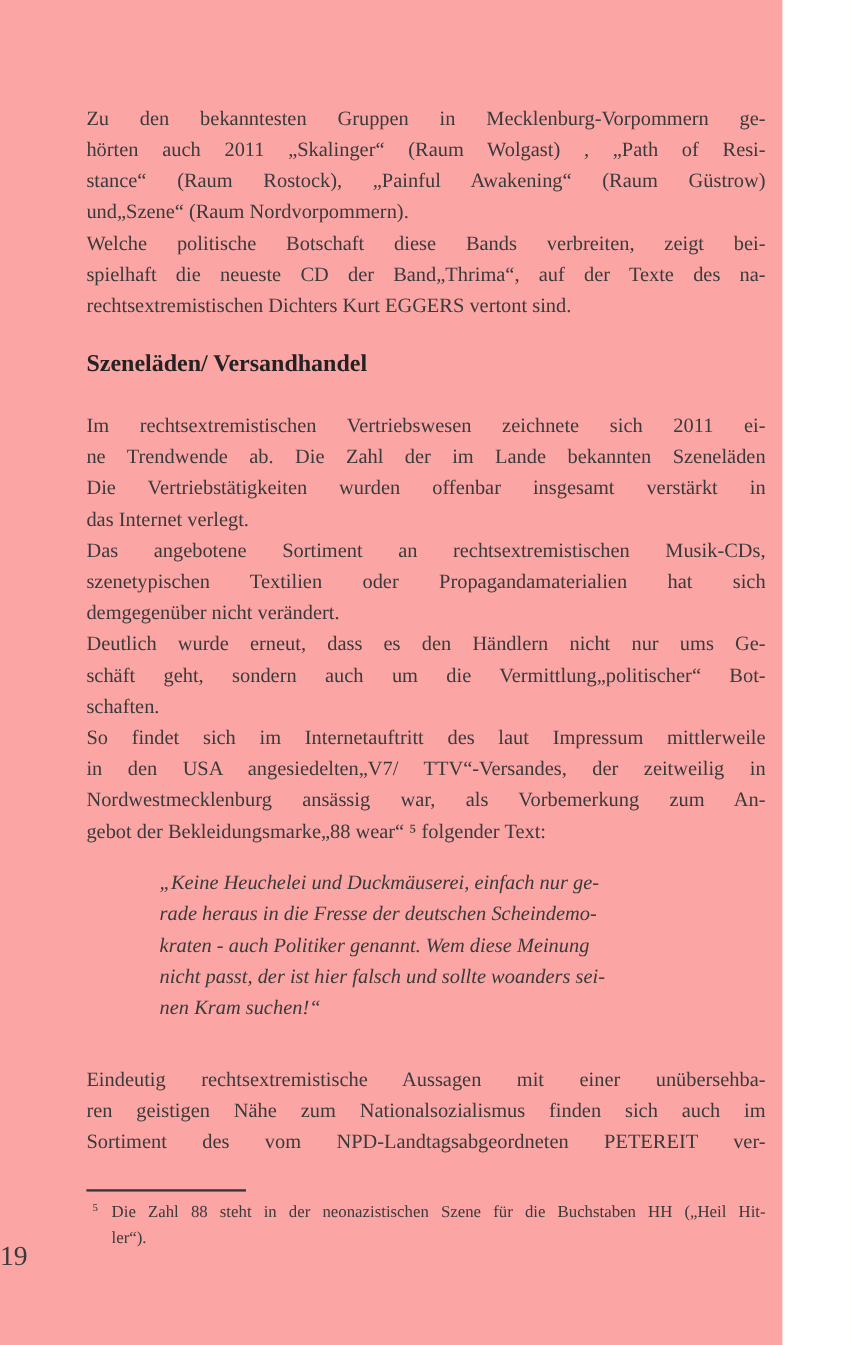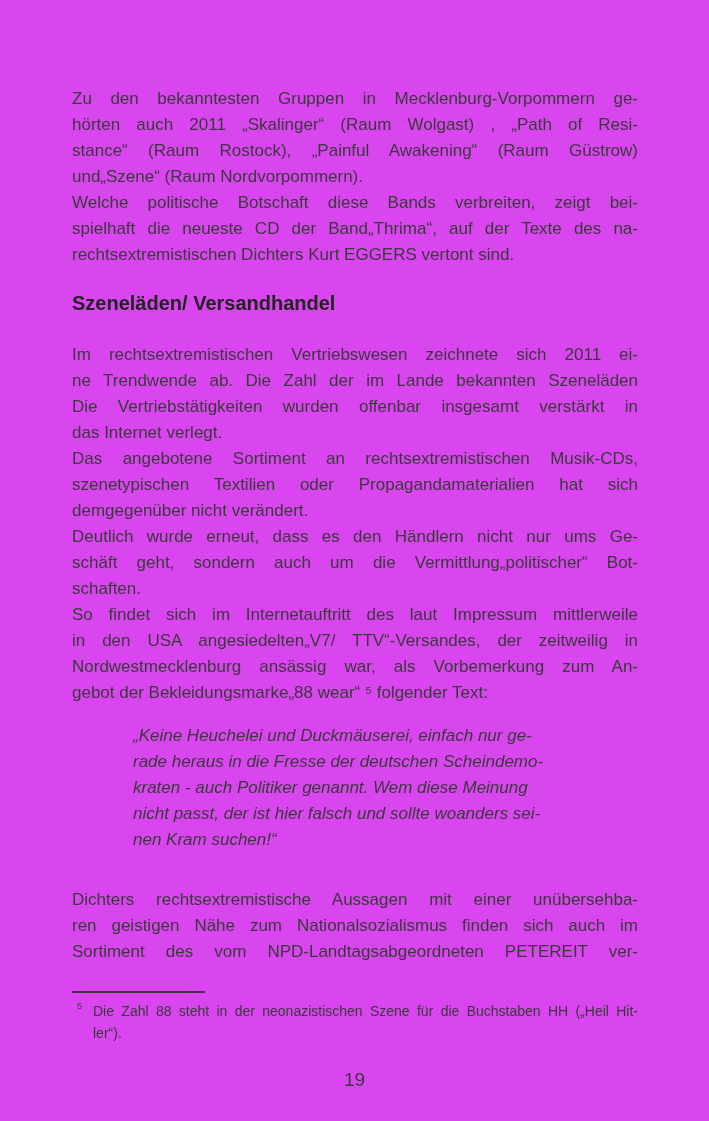--- a/index.html
+++ b/index.html
@@ -1,21 +1,21 @@
 <!DOCTYPE html>
 <html lang="de"><head>
 <meta charset="utf-8">
 <style>
   html, body { margin: 0; padding: 0; background: #ffffff; }
   .page {
     position: relative;
-    width: 709px;
+    width: 652px;
     height: 1121px;
-    background: #d946ef;
-    font-family: Liberation Sans, sans-serif;
+    background: #fca5a5;
+    font-family: Liberation Serif, serif;
     color: #3a3a3a;
     overflow: hidden;
   }
   .body-col {
     position: absolute;
     left: 72px;
     top: 86px;
     width: 566px;
     font-size: 17px;
   }
@@ -68,24 +68,24 @@
   .fn-marker {
     position: absolute;
     left: 5px;
     top: 1px;
     font-size: 9px;
     color: #3a3a3a;
   }
   .page-number {
     position: absolute;
     left: 0;
-    top: 1069px;
+    top: 1034px;
     width: 100%;
-    text-align: center;
-    font-size: 19px;
+    text-align: left;
+    font-size: 23px;
     color: #3a3a3a;
   }
 </style>
 </head>
 <body>
 
 <div class="page">
 
   <div class="body-col">
 
@@ -132,21 +132,21 @@
 
     <div class="quote">
         <div class="line">„Keine Heuchelei und Duckmäuserei, einfach nur ge-</div>
         <div class="line">rade heraus in die Fresse der deutschen Scheindemo-</div>
         <div class="line">kraten - auch Politiker genannt. Wem diese Meinung</div>
         <div class="line">nicht passt, der ist hier falsch und sollte woanders sei-</div>
         <div class="line">nen Kram suchen!“</div>
       </div>
 
     <div class="para">
-        <div class="line j">Dichters rechtsextremistische Aussagen mit einer unübersehba-</div>
+        <div class="line j">Eindeutig rechtsextremistische Aussagen mit einer unübersehba-</div>
         <div class="line j">ren geistigen Nähe zum Nationalsozialismus finden sich auch im</div>
         <div class="line j">Sortiment des vom NPD-Landtagsabgeordneten PETEREIT ver-</div>
       </div>
 
   </div>
 
   <div class="footnote-area">
     <div class="fn-rule"></div>
     <div class="footnote">
       <span class="fn-marker">5</span>

